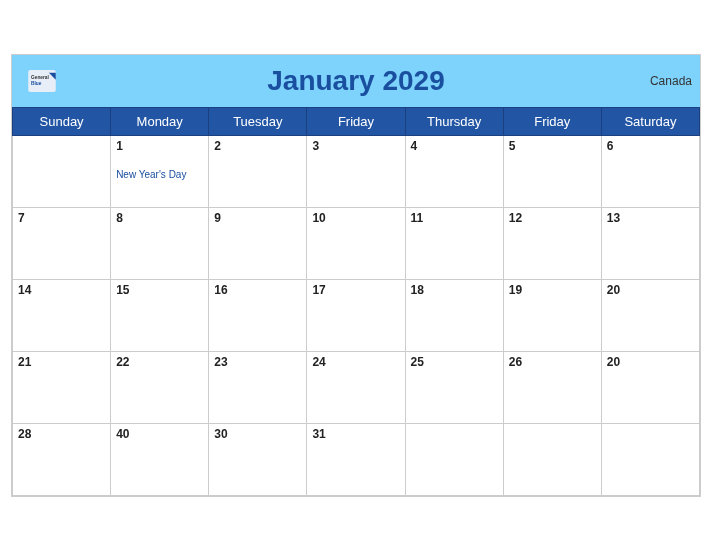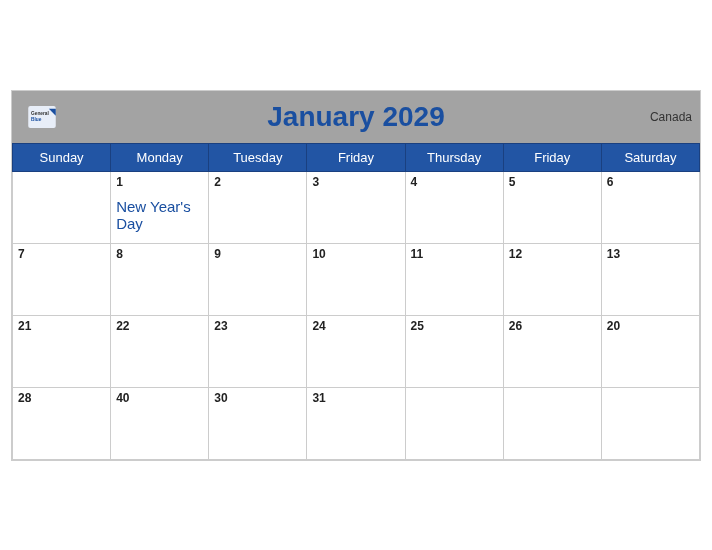--- a/index.html
+++ b/index.html
@@ -7,21 +7,21 @@
       font-family: Arial, sans-serif;
       background: #fff;
       width: 712px;
       height: 550px;
       display: flex;
       align-items: center;
       justify-content: center;
     }
     .calendar-container {
       width: 690px;
-      background: #a3a3a3;
+      background: #7dd3fc;
       border: 1px solid #ccc;
     }
     .calendar-header {
       display: flex;
       align-items: center;
       justify-content: center;
       padding: 10px 16px;
       position: relative;
     }
     .logo-area {
@@ -72,23 +72,23 @@
       padding: 3px 5px;
       background: #fff;
     }
     .day-number {
       font-size: 12px;
       color: #222;
       font-weight: bold;
       display: block;
     }
     .holiday-label {
-      font-size: 15px;
+      font-size: 10px;
       color: #1a4fa0;
-      margin-top: 9px;
+      margin-top: 16px;
       display: block;
     }
     .empty-cell {
       background: #fff;
     }
   </style>
 </head>
 <body>
 
 <div class="calendar-container">
@@ -158,20 +158,43 @@
           </td>
           <td>
             <span class="day-number">12</span>
           </td>
           <td>
             <span class="day-number">13</span>
           </td>
         </tr>
         <tr>
           <td>
+            <span class="day-number">14</span>
+          </td>
+          <td>
+            <span class="day-number">15</span>
+          </td>
+          <td>
+            <span class="day-number">16</span>
+          </td>
+          <td>
+            <span class="day-number">17</span>
+          </td>
+          <td>
+            <span class="day-number">18</span>
+          </td>
+          <td>
+            <span class="day-number">19</span>
+          </td>
+          <td>
+            <span class="day-number">20</span>
+          </td>
+        </tr>
+        <tr>
+          <td>
             <span class="day-number">21</span>
           </td>
           <td>
             <span class="day-number">22</span>
           </td>
           <td>
             <span class="day-number">23</span>
           </td>
           <td>
             <span class="day-number">24</span>

